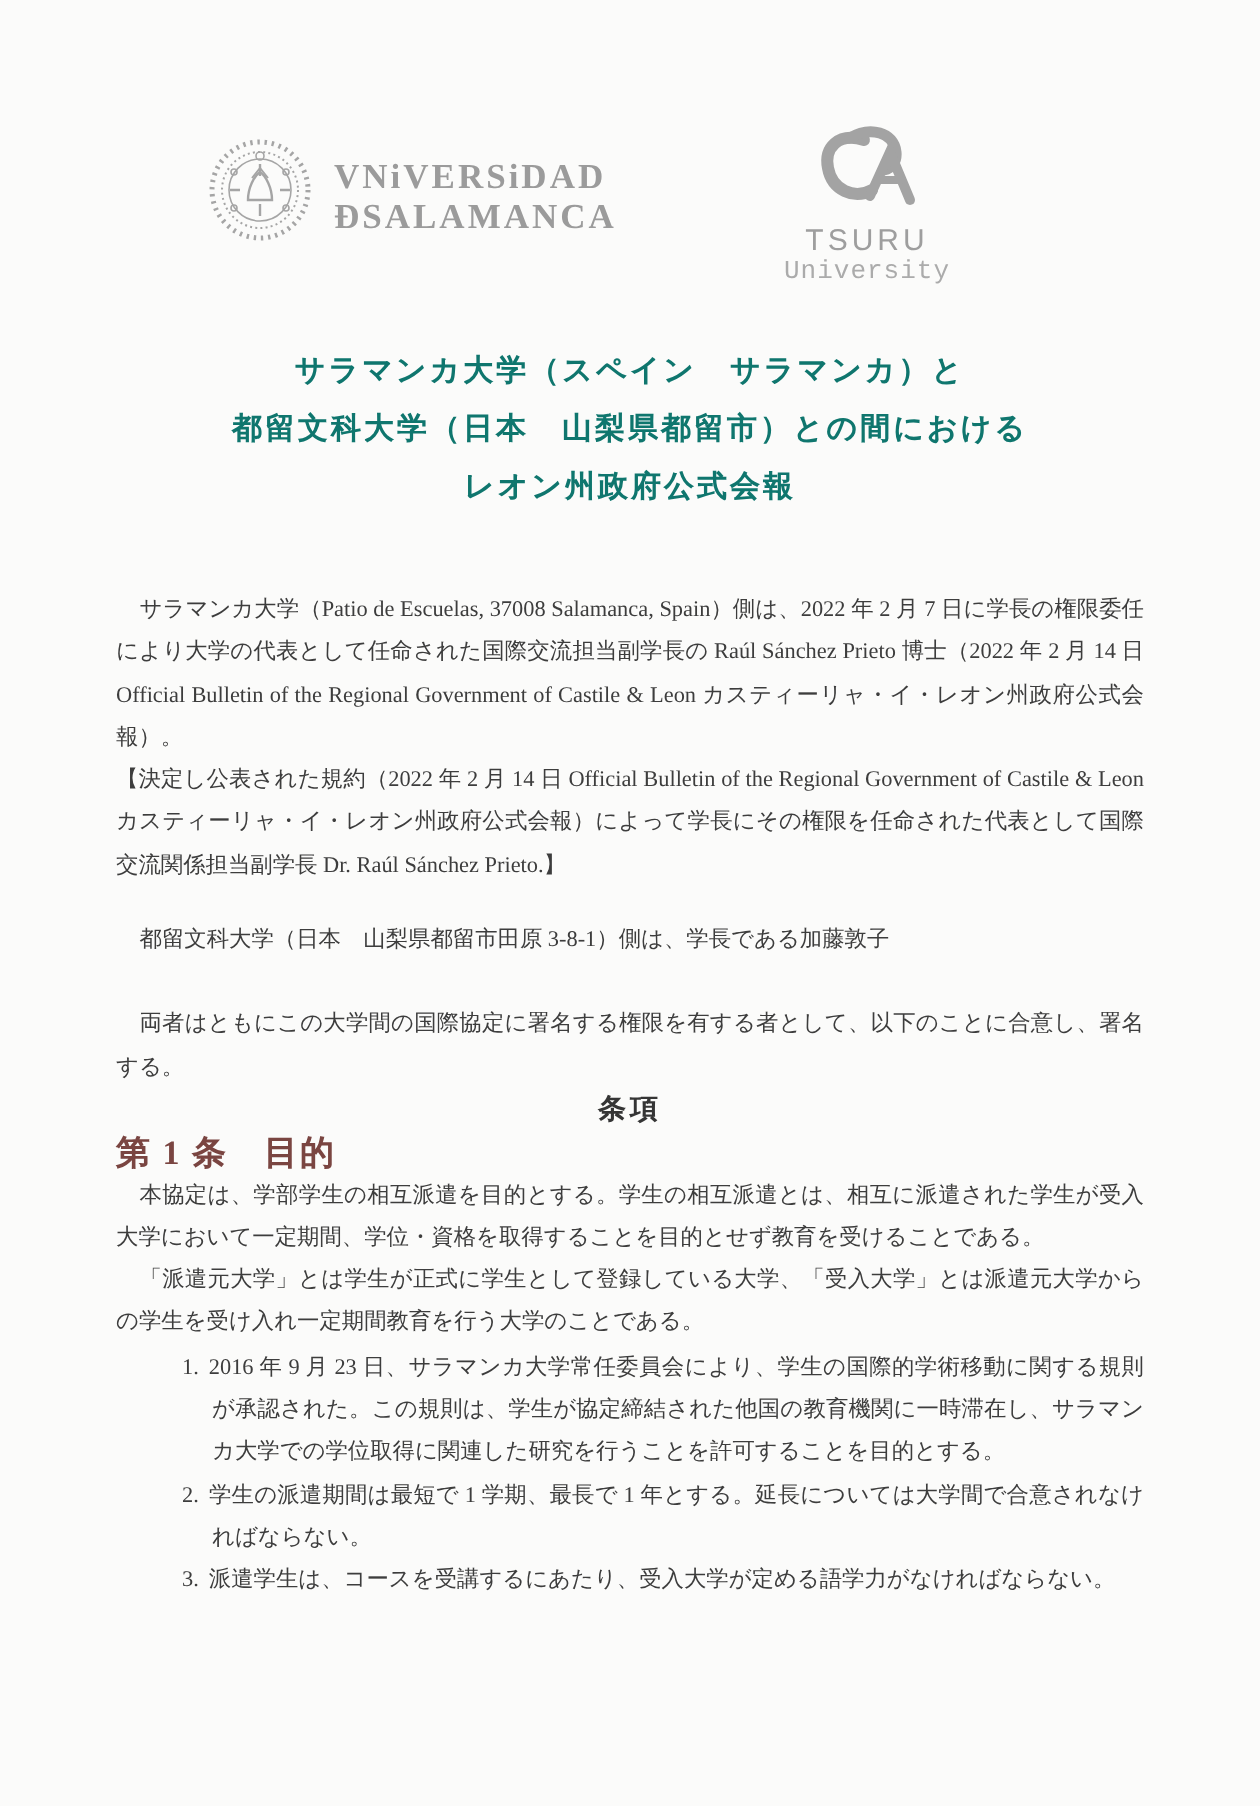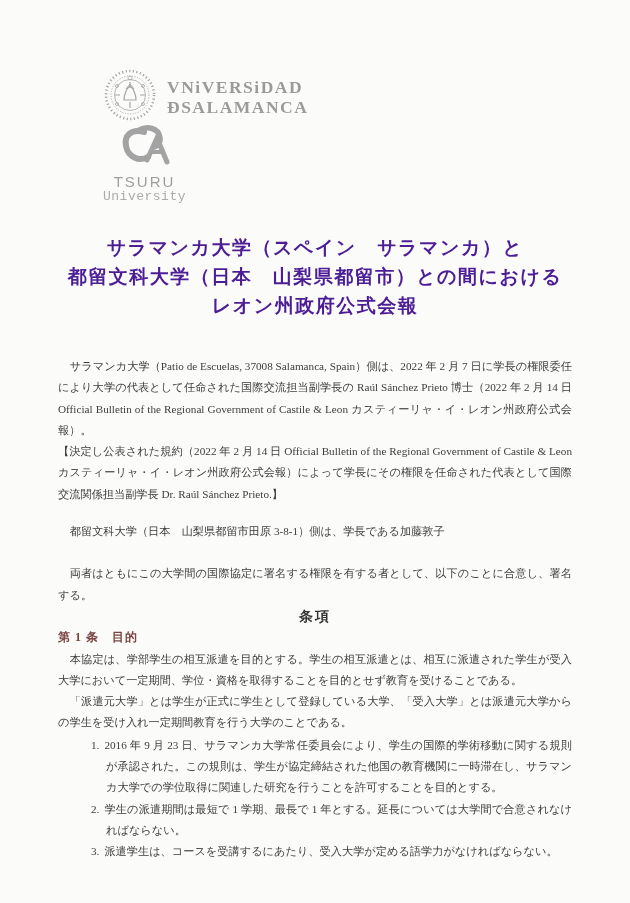--- a/index.html
+++ b/index.html
@@ -12,21 +12,20 @@
     color:#3d3d3d;
     overflow:hidden;
     box-sizing:border-box;
   }
   
   .logos{
     display:flex;
     justify-content:space-between;
     align-items:flex-start;
     padding:66px 155px 0 103px;
-    flex-direction:column;
   }
   .usal{display:flex;align-items:center;gap:10px;}
   .usal-seal{flex:0 0 auto;}
   .usal-text{
     color:#9b9b9b;
     font-weight:bold;
     font-size:17.5px;
     letter-spacing:1.5px;
     line-height:20px;
     white-space:nowrap;
@@ -39,25 +38,25 @@
   }
   .tsuru-sub{
     color:#ababab;
     font-family:Liberation Mono, monospace;
     font-size:13px;letter-spacing:0.5px;line-height:13px;
   }
   
   .title{
     margin-top:30px;
     text-align:center;
-    font-size:19px;
+    font-size:15px;
     font-weight:600;
     letter-spacing:1.5px;
     line-height:29px;
-    color:#4c1d95;
+    color:#0f766e;
   }
   
   .body{
     margin:36px 58px 0 58px;
     font-size:11.2px;
     line-height:21.3px;
     text-align:justify;
   }
   .body p{margin:0;}
   .indent{text-indent:1.05em;}
@@ -66,21 +65,21 @@
   .articles-heading{
     text-align:center;
     font-weight:bold;
     font-size:14px;
     letter-spacing:2px;
     margin:13px 0 0 0;
     color:#353535;
   }
   .article-heading{
     font-weight:bold;
-    font-size:12px;
+    font-size:17px;
     letter-spacing:1px;
     color:#7a4541;
     margin-top:14px;
   }
   .items{margin:1px 0 0 33px;}
   .item{
     text-indent:-15px;
     padding-left:15px;
     text-align:justify;
   }

